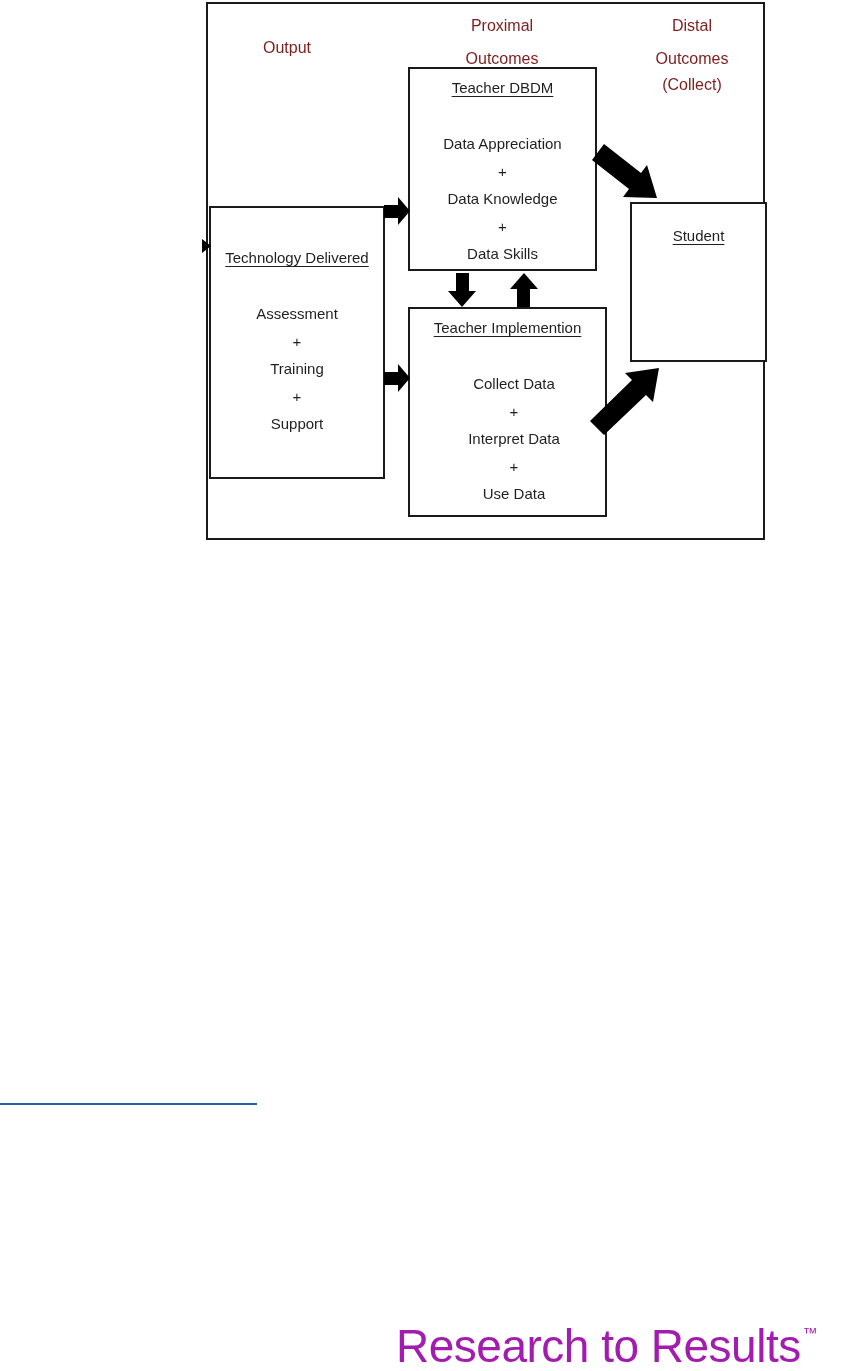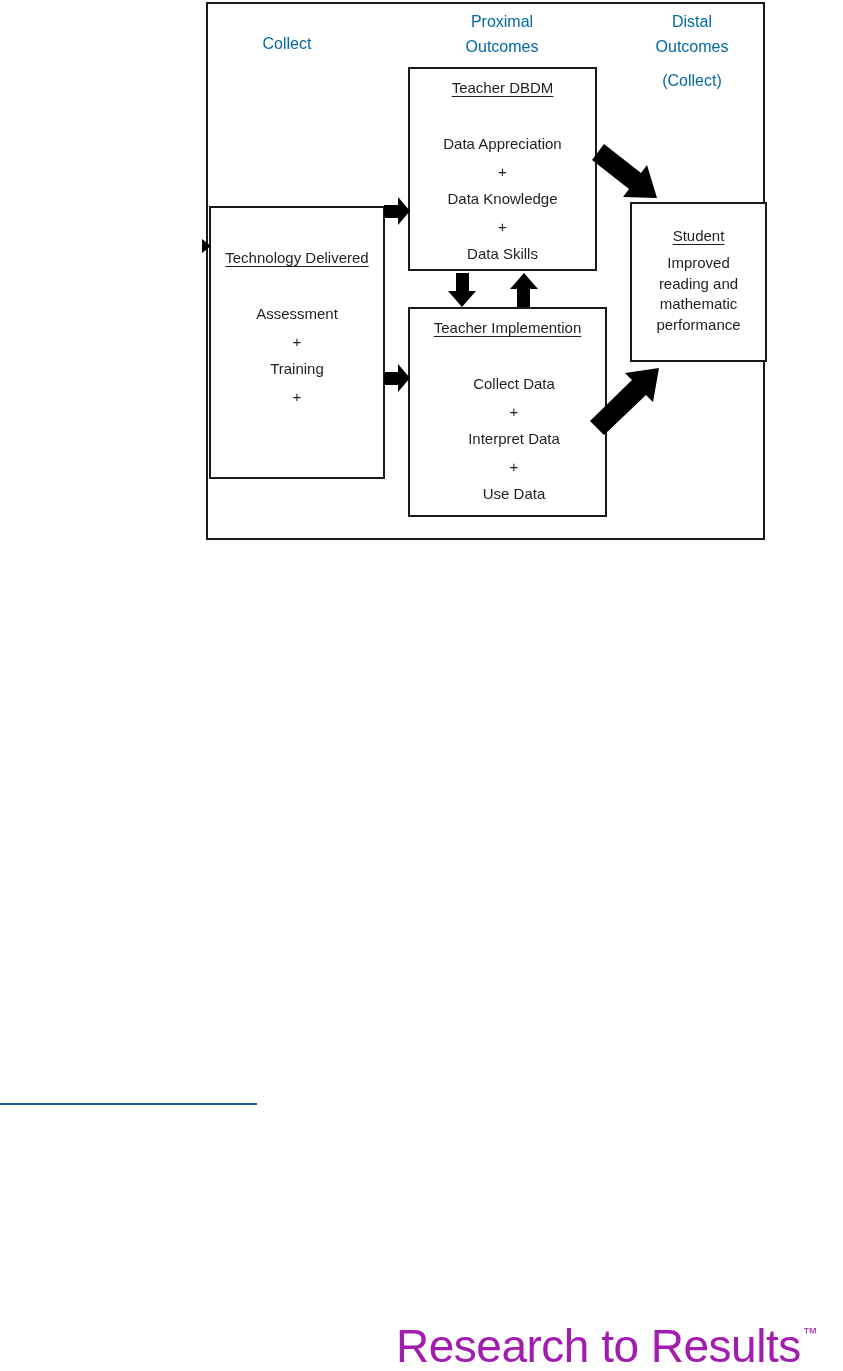--- a/index.html
+++ b/index.html
@@ -15,22 +15,22 @@
 
   
   .diagram { position:absolute; left:0; top:0; width:843px; height:560px; }
 
   .frame {
     position:absolute; left:206px; top:2px; width:559px; height:538px;
     border:2px solid #1a1a1a; background:transparent;
   }
 
   .col-header {
-    position:absolute; text-align:center; font-size:16px; line-height:25px;
-    color:#0369a1; white-space:pre-line;
+    position:absolute; text-align:center; font-size:16px; line-height:33px;
+    color:#7f1d1d; white-space:pre-line;
   }
   .hdr-output   { left:227px; top:31px;  width:120px; }
   .hdr-proximal { left:432px; top:9px;  width:140px; }
   .hdr-distal   { left:622px; top:9px;  width:140px; }
   .hdr-impact   { left:622px; top:68px; width:140px; }
 
   .box {
     position:absolute; background:#ffffff; border:2px solid #1a1a1a;
     text-align:center; font-size:15px; color:#1f1f1f;
   }
@@ -65,34 +65,35 @@
 </style>
 </head>
 <body>
 
 <div class="page">
 
   <div class="diagram">
 
     <div class="frame"></div>
 
-    <div class="col-header hdr-output">Collect</div>
+    <div class="col-header hdr-output">Output</div>
     <div class="col-header hdr-proximal">Proximal
 Outcomes</div>
     <div class="col-header hdr-distal">Distal
 Outcomes</div>
     <div class="col-header hdr-impact">(Collect)</div>
 
     <div class="box box-tech">
       <div class="box-title">Technology Delivered</div>
       <div class="box-body">
         <div class="box-line">Assessment</div>
         <div class="box-line">+</div>
         <div class="box-line">Training</div>
         <div class="box-line">+</div>
+        <div class="box-line">Support</div>
       </div>
     </div>
 
     <div class="box box-dbdm">
       <div class="box-title">Teacher DBDM</div>
       <div class="box-body">
         <div class="box-line">Data Appreciation</div>
         <div class="box-line">+</div>
         <div class="box-line">Data Knowledge</div>
         <div class="box-line">+</div>
@@ -106,26 +107,20 @@
         <div class="box-line">Collect Data</div>
         <div class="box-line">+</div>
         <div class="box-line">Interpret Data</div>
         <div class="box-line">+</div>
         <div class="box-line">Use Data</div>
       </div>
     </div>
 
     <div class="box box-student">
       <div class="box-title">Student</div>
-      <div class="box-body">
-        <div class="box-line">Improved</div>
-        <div class="box-line">reading and</div>
-        <div class="box-line">mathematic</div>
-        <div class="box-line">performance</div>
-      </div>
     </div>
 
     <svg class="arrow-layer" viewBox="0 0 843 560" width="843" height="560" xmlns="http://www.w3.org/2000/svg">
       <polygon points="202,239 211,246 202,253"></polygon>
       <polygon points="384,205 398,205 398,197 410,211 398,225 398,218 384,218"></polygon>
       <polygon points="384,372 398,372 398,364 410,378 398,392 398,385 384,385"></polygon>
       <polygon points="456,273 469,273 469,291 476,291 462,307 448,291 456,291"></polygon>
       <polygon points="517,307 530,307 530,289 538,289 524,273 510,289 517,289"></polygon>
       <polygon points="604,144 641,173 647,165 657,198 623,197 629,189 592,160"></polygon>
       <polygon points="590,421 632,380 625,373 659,368 653,402 646,395 604,435"></polygon>

